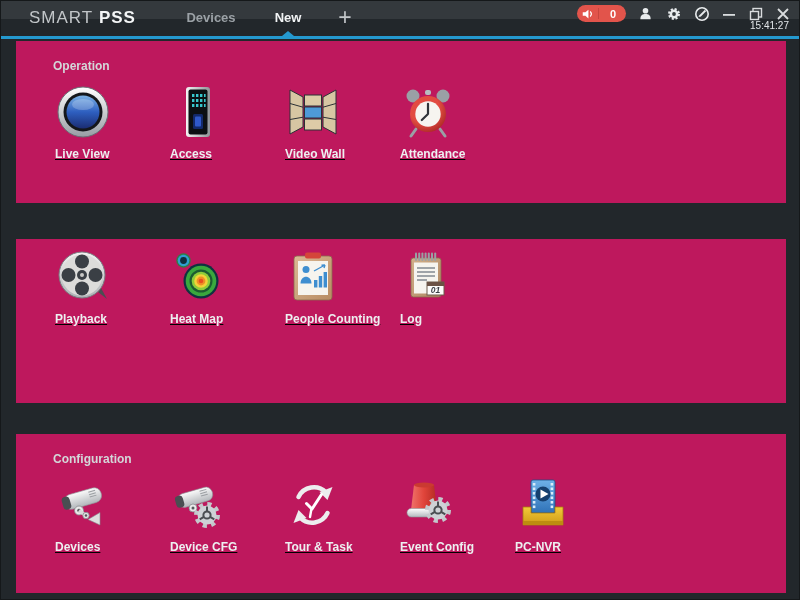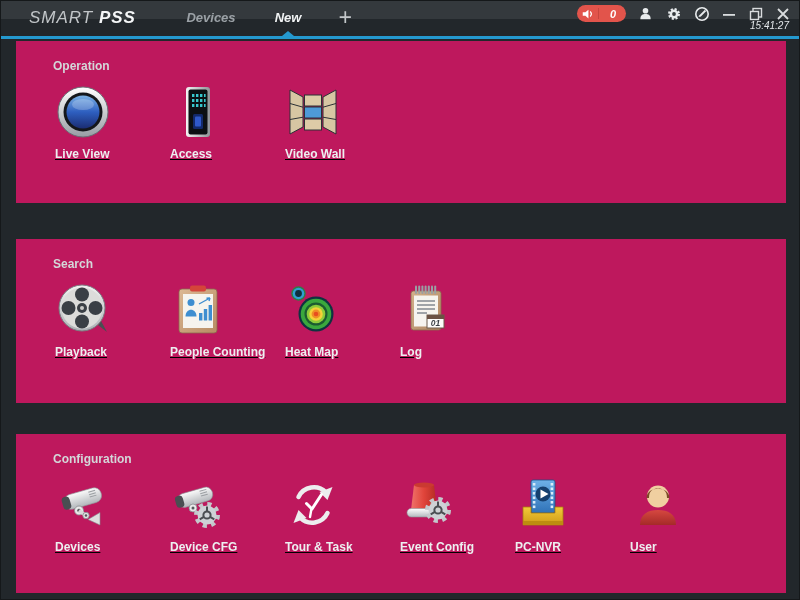--- a/index.html
+++ b/index.html
@@ -2,21 +2,21 @@
 <html><head>
 <meta charset="utf-8">
 <style>
   * { margin:0; padding:0; box-sizing:border-box; }
   html,body { width:800px; height:600px; overflow:hidden; background:#101315;
               font-family:"Liberation Sans","DejaVu Sans",sans-serif; }
   #window { position:relative; width:800px; height:600px; background:#22272b;
             border:1px solid #15181a; overflow:hidden; }
 
   
-  #titlebar { position:absolute; top:0; left:0; width:100%; height:18px; background:#34393d;font-style:italic; }
+  #titlebar { position:absolute; top:0; left:0; width:100%; height:18px; background:#34393d; }
   #logo { position:absolute; left:28px; top:7px; font-size:17px; letter-spacing:1px; white-space:nowrap; }
   #logo .lt { color:#c2c6c9; font-weight:400; }
   #logo .bd { color:#f4f6f7; font-weight:700; }
   .tab { position:absolute; top:9px; font-size:13px; font-weight:700; text-align:center; cursor:pointer; }
   #tab-devices { left:175px; width:70px; color:#9ba1a6; }
   #tab-new { left:260px; width:54px; color:#f2f4f5; }
   #tab-add { position:absolute; left:332px; top:3px; width:24px; height:26px; color:#c3c7ca;
              font-size:23px; font-weight:300; text-align:center; line-height:26px; cursor:pointer; }
   #tb-right { position:absolute; top:4px; right:8px; display:flex; align-items:center; gap:11px; }
   #alarm-pill { display:flex; align-items:center; height:17px; border-radius:9px; background:#e2544b;
@@ -178,24 +178,43 @@
 <path d="M38,13 L51,6 L51,50 L38,43 z" fill="#d7c6a3" stroke="#2c3136" stroke-width="1"></path>
 <path d="M5,19.5 L18,23.2 M5,35.5 L18,33.2" stroke="#2c3136" stroke-width="1" fill="none"></path>
 <path d="M51,19.5 L38,23.2 M51,35.5 L38,33.2" stroke="#2c3136" stroke-width="1" fill="none"></path>
 <rect x="19.5" y="11" width="17" height="11" fill="#ddcba7" stroke="#2c3136" stroke-width="1"></rect>
 <rect x="19.5" y="23" width="17" height="11" fill="#4e9ad8" stroke="#2c3136" stroke-width="1"></rect>
 <rect x="19.5" y="35" width="17" height="11" fill="#ddcba7" stroke="#2c3136" stroke-width="1"></rect>
               </svg>
             </div>
             <div class="label">Video Wall</div>
           </div>
+          <div class="item">
+            <div class="icon">
+              <svg viewBox="0 0 56 56">
+                <defs>
+<radialGradient id="at1" cx=".4" cy=".35" r=".75">
+                    <stop offset=".55" stop-color="#e24b42"></stop>
+                    <stop offset="1" stop-color="#a32420"></stop>
+                  </radialGradient>
+                </defs>
+<circle cx="13" cy="12" r="6.5" fill="#9aa0a5"></circle>
+                <circle cx="43" cy="12" r="6.5" fill="#9aa0a5"></circle>
+<path d="M16,45 L11,52 M40,45 L45,52" stroke="#9aa0a5" stroke-width="3" stroke-linecap="round"></path>
+<rect x="25" y="6" width="6" height="5" rx="2" fill="#b6bcc1"></rect>
+<circle cx="28" cy="30" r="18" fill="url(#at1)"></circle>
+<circle cx="28" cy="30" r="12.7" fill="#f6f4f0"></circle>
+<path d="M28,30 L28,19.8 M28,30 L21.8,36" stroke="#30343a" stroke-width="2.2" stroke-linecap="round"></path>
+              </svg>
+            </div>
+            <div class="label">Attendance</div>
+          </div>
         </div>
       </div>
       <div class="panel">
-        <div class="sec-title">Search</div>
         <div class="row">
           <div class="item">
             <div class="icon">
               <svg viewBox="0 0 56 56">
                 <defs>
 <linearGradient id="pb1" x1="0" y1="0" x2="0" y2="1">
                     <stop offset="0" stop-color="#f2f2f1"></stop>
                     <stop offset="1" stop-color="#aeb2b6"></stop>
                   </linearGradient>
                 </defs>
@@ -206,61 +225,61 @@
                   <circle cx="27" cy="12.5" r="7"></circle>
                   <circle cx="27" cy="39.5" r="7"></circle>
                   <circle cx="13.5" cy="26" r="7"></circle>
                   <circle cx="40.5" cy="26" r="7"></circle>
                   <circle cx="27" cy="26" r="5"></circle>
                 </g>
 <circle cx="27" cy="26" r="2" fill="#c9c9c7"></circle>
               </svg>
             </div>
             <div class="label">Playback</div>
-          </div>
-          <div class="item">
-            <div class="icon">
-              <svg viewBox="0 0 56 56">
-                <defs>
-<linearGradient id="pc1" x1="0" y1="0" x2="1" y2="1">
-                    <stop offset="0" stop-color="#dcb994"></stop>
-                    <stop offset="1" stop-color="#b78c63"></stop>
-                  </linearGradient>
-                </defs>
-<rect x="9" y="7" width="38" height="44" rx="3" fill="url(#pc1)" stroke="#8a6a4e" stroke-width=".8"></rect>
-<rect x="13" y="12" width="30" height="34" fill="#f6f4ee"></rect>
-<rect x="20" y="3.5" width="16" height="6" rx="2" fill="#d4453a"></rect>
-<g fill="#3e8ed0">
-                  <circle cx="21" cy="20.5" r="3.5"></circle>
-                  <path d="M15.5,34.5 C15.5,25.5 26.5,25.5 26.5,34.5 z"></path>
-<rect x="29" y="31" width="3.4" height="7.5"></rect>
-                  <rect x="33.8" y="27" width="3.4" height="11.5"></rect>
-                  <rect x="38.6" y="23" width="3.4" height="15.5"></rect>
-                </g>
-<path d="M29,22 L40,16 M40,16 L36.5,16.3 M40,16 L39,19" stroke="#3e8ed0" stroke-width="1.4" fill="none"></path>
-              </svg>
-            </div>
-            <div class="label">People Counting</div>
           </div>
           <div class="item">
             <div class="icon">
               <svg viewBox="0 0 56 56">
 <circle cx="31" cy="32" r="17.5" fill="#0f3340"></circle>
 <circle cx="31" cy="32" r="15.3" fill="#3aa83d"></circle>
 <circle cx="31" cy="32" r="11.5" fill="#1c5c31"></circle>
 <circle cx="31" cy="32" r="9.3" fill="#8ecd3a"></circle>
 <circle cx="31" cy="32" r="6.8" fill="#f4d238"></circle>
 <circle cx="31" cy="32" r="4.4" fill="#ef8e27"></circle>
 <circle cx="31" cy="32" r="2.3" fill="#e84e1f"></circle>
 <circle cx="13.5" cy="11.5" r="7.2" fill="#2c8046"></circle>
 <circle cx="13.5" cy="11.5" r="5.8" fill="#2f9fd0"></circle>
 <circle cx="13.5" cy="11.5" r="3.4" fill="#0e2f3e"></circle>
               </svg>
             </div>
             <div class="label">Heat Map</div>
+          </div>
+          <div class="item">
+            <div class="icon">
+              <svg viewBox="0 0 56 56">
+                <defs>
+<linearGradient id="pc1" x1="0" y1="0" x2="1" y2="1">
+                    <stop offset="0" stop-color="#dcb994"></stop>
+                    <stop offset="1" stop-color="#b78c63"></stop>
+                  </linearGradient>
+                </defs>
+<rect x="9" y="7" width="38" height="44" rx="3" fill="url(#pc1)" stroke="#8a6a4e" stroke-width=".8"></rect>
+<rect x="13" y="12" width="30" height="34" fill="#f6f4ee"></rect>
+<rect x="20" y="3.5" width="16" height="6" rx="2" fill="#d4453a"></rect>
+<g fill="#3e8ed0">
+                  <circle cx="21" cy="20.5" r="3.5"></circle>
+                  <path d="M15.5,34.5 C15.5,25.5 26.5,25.5 26.5,34.5 z"></path>
+<rect x="29" y="31" width="3.4" height="7.5"></rect>
+                  <rect x="33.8" y="27" width="3.4" height="11.5"></rect>
+                  <rect x="38.6" y="23" width="3.4" height="15.5"></rect>
+                </g>
+<path d="M29,22 L40,16 M40,16 L36.5,16.3 M40,16 L39,19" stroke="#3e8ed0" stroke-width="1.4" fill="none"></path>
+              </svg>
+            </div>
+            <div class="label">People Counting</div>
           </div>
           <div class="item">
             <div class="icon">
               <svg viewBox="0 0 56 56">
                 <defs>
 <linearGradient id="lg1" x1="0" y1="0" x2="1" y2="1">
                     <stop offset="0" stop-color="#d3b18b"></stop>
                     <stop offset="1" stop-color="#ad8560"></stop>
                   </linearGradient>
                 </defs>
@@ -420,33 +439,17 @@
                   <rect x="35.6" y="28.5" width="2.6" height="2.6"></rect>
                 </g>
 <circle cx="28" cy="17" r="7.5" fill="#16406f"></circle>
 <path d="M25.5,12.5 L33.5,17 L25.5,21.5 z" fill="#ffffff"></path>
 <path d="M8,30 L16,30 L16,36 L40,36 L40,30 L48,30 L48,48 L8,48 z" fill="url(#nv2)" stroke="#a87c10" stroke-width=".8"></path>
 <rect x="8" y="44" width="40" height="4" fill="#bd8d10"></rect>
               </svg>
             </div>
             <div class="label">PC-NVR</div>
           </div>
-          <div class="item">
-            <div class="icon">
-              <svg viewBox="0 0 56 56">
-                <defs>
-<linearGradient id="us1" x1="0" y1="0" x2="0" y2="1">
-                    <stop offset="0" stop-color="#d64840"></stop>
-                    <stop offset="1" stop-color="#a52a28"></stop>
-                  </linearGradient>
-                </defs>
-<path d="M10,48 C10,37 18,33 28,33 C38,33 46,37 46,48 z" fill="url(#us1)"></path>
-<circle cx="28" cy="19.5" r="11" fill="#f0cfa0"></circle>
-<path d="M16.5,21 C16.5,8.5 39.5,8.5 39.5,21 L37,21 C37,13.5 33,11.5 28,11.5 C23,11.5 19,13.5 19,21 z" fill="#7c4a28"></path>
-              </svg>
-            </div>
-            <div class="label">User</div>
-          </div>
         </div>
       </div>
     </div>
 
 </div>
 
 </body></html>

